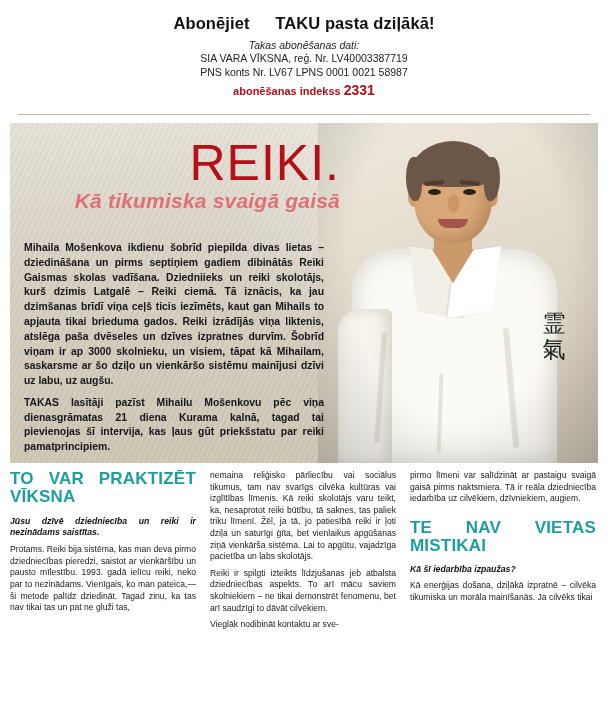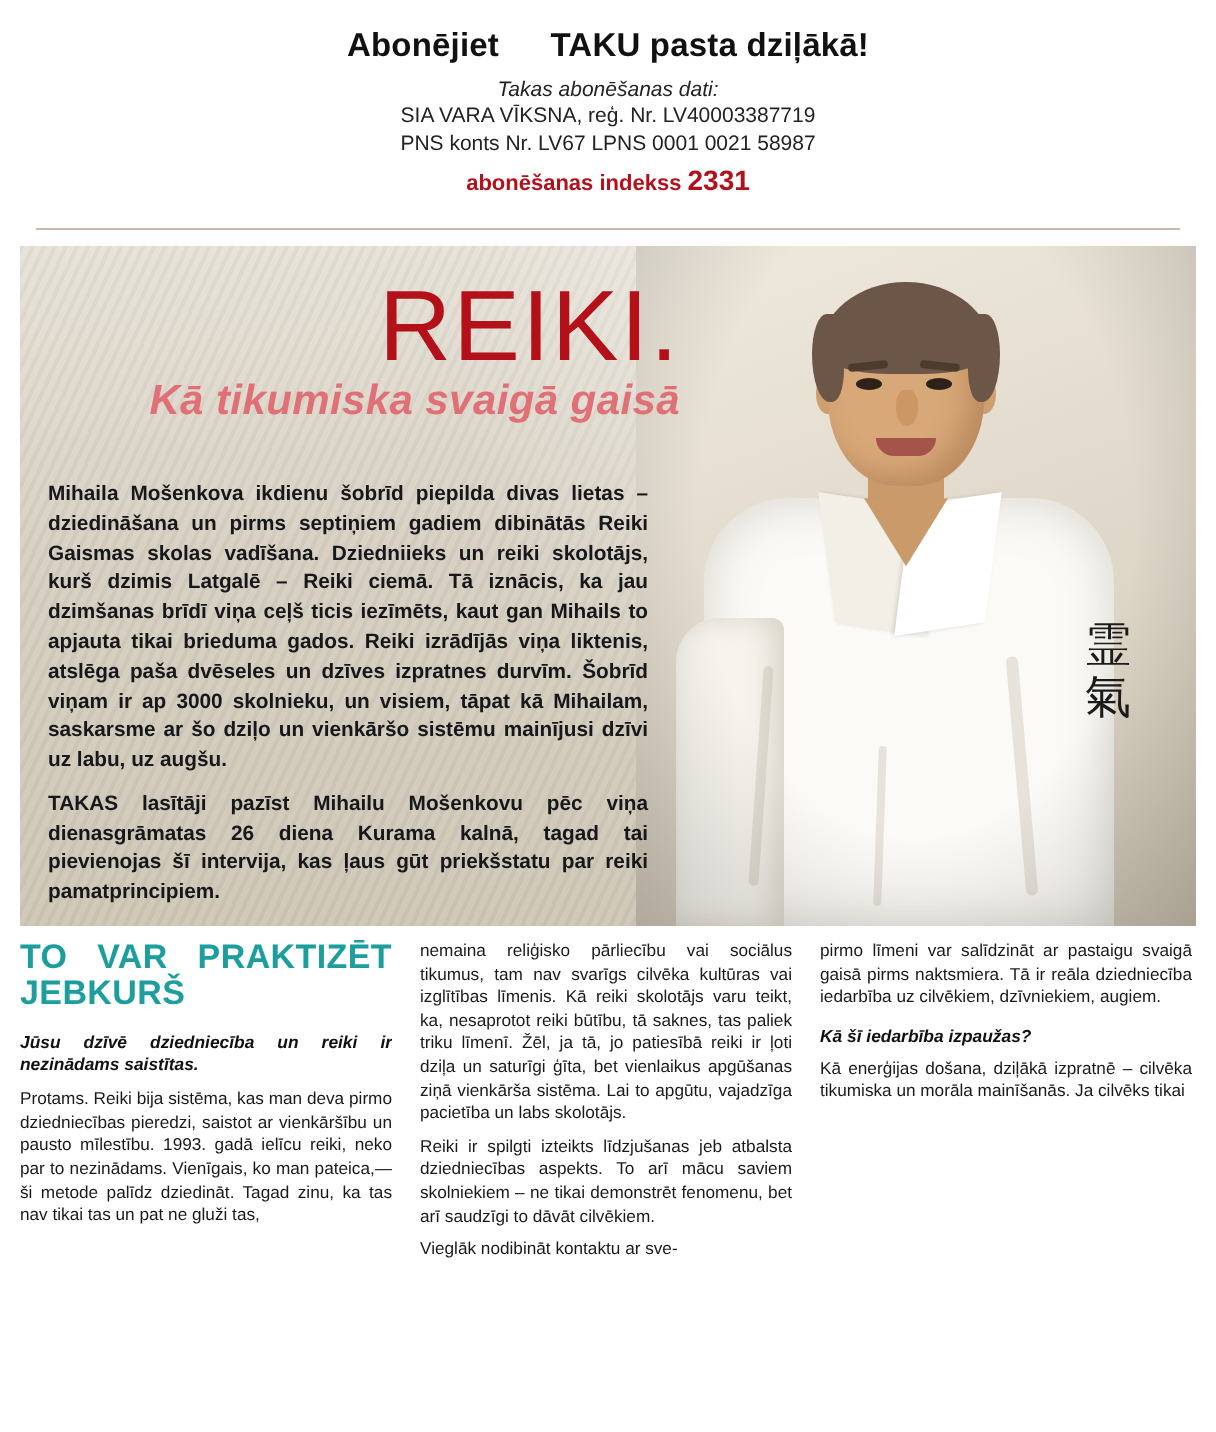--- a/index.html
+++ b/index.html
@@ -404,38 +404,39 @@
       <div class="ph-vignette"></div>
     </div>
 
     <div class="hero-title-wrap">
       <div class="hero-title">REIKI.</div>
       <div class="hero-subtitle">Kā tikumiska svaigā gaisā</div>
     </div>
 
     <div class="hero-body">
       <p>Mihaila Mošenkova ikdienu šobrīd piepilda divas lietas – dziedināšana un pirms septiņiem gadiem dibinātās Reiki Gaismas skolas vadīšana. Dziedniieks un reiki skolotājs, kurš dzimis Latgalē – Reiki ciemā. Tā iznācis, ka jau dzimšanas brīdī viņa ceļš ticis iezīmēts, kaut gan Mihails to apjauta tikai brieduma gados. Reiki izrādījās viņa liktenis, atslēga paša dvēseles un dzīves izpratnes durvīm. Šobrīd viņam ir ap 3000 skolnieku, un visiem, tāpat kā Mihailam, saskarsme ar šo dziļo un vienkāršo sistēmu mainījusi dzīvi uz labu, uz augšu.</p>
-      <p>TAKAS lasītāji pazīst Mihailu Mošenkovu pēc viņa dienasgrāmatas 26 diena Kurama kalnā, tagad tai pievienojas šī intervija, kas ļaus gūt priekšstatu par reiki pamatprincipiem.</p>
+      <p>TAKAS lasītāji pazīst Mihailu Mošenkovu pēc viņa dienasgrāmatas 21 diena Kurama kalnā, tagad tai pievienojas šī intervija, kas ļaus gūt priekšstatu par reiki pamatprincipiem.</p>
     </div>
   </div>
 
   <div class="columns">
 
     <div class="col">
-      <div class="sec-head">TO VAR PRAKTIZĒT JEBKURŠ</div>
+      <div class="sec-head">TO VAR PRAKTIZĒT VĪKSNA</div>
       <div class="lead">Jūsu dzīvē dziedniecība un reiki ir nezinādams saistītas.</div>
       <p>Protams. Reiki bija sistēma, kas man deva pirmo dziedniecības pieredzi, saistot ar vienkāršību un pausto mīlestību. 1993. gadā ielīcu reiki, neko par to nezinādams. Vienīgais, ko man pateica,— ši metode palīdz dziedināt. Tagad zinu, ka tas nav tikai tas un pat ne gluži tas,</p>
     </div>
 
     <div class="col">
       <p>nemaina reliģisko pārliecību vai sociālus tikumus, tam nav svarīgs cilvēka kultūras vai izglītības līmenis. Kā reiki skolotājs varu teikt, ka, nesaprotot reiki būtību, tā saknes, tas paliek triku līmenī. Žēl, ja tā, jo patiesībā reiki ir ļoti dziļa un saturīgi ģīta, bet vienlaikus apgūšanas ziņā vienkārša sistēma. Lai to apgūtu, vajadzīga pacietība un labs skolotājs.</p>
       <p>Reiki ir spilgti izteikts līdzjušanas jeb atbalsta dziedniecības aspekts. To arī mācu saviem skolniekiem – ne tikai demonstrēt fenomenu, bet arī saudzīgi to dāvāt cilvēkiem.</p>
       <p>Vieglāk nodibināt kontaktu ar sve-</p>
     </div>
 
     <div class="col">
       <p>pirmo līmeni var salīdzināt ar pastaigu svaigā gaisā pirms naktsmiera. Tā ir reāla dziedniecība iedarbība uz cilvēkiem, dzīvniekiem, augiem.</p>
+      <div class="sec-head second">TE NAV VIETAS MISTIKAI</div>
       <div class="lead-q">Kā šī iedarbība izpaužas?</div>
       <p>Kā enerģijas došana, dziļākā izpratnē – cilvēka tikumiska un morāla mainīšanās. Ja cilvēks tikai</p>
     </div>
 
   </div>
 </div>
 
 </body></html>

